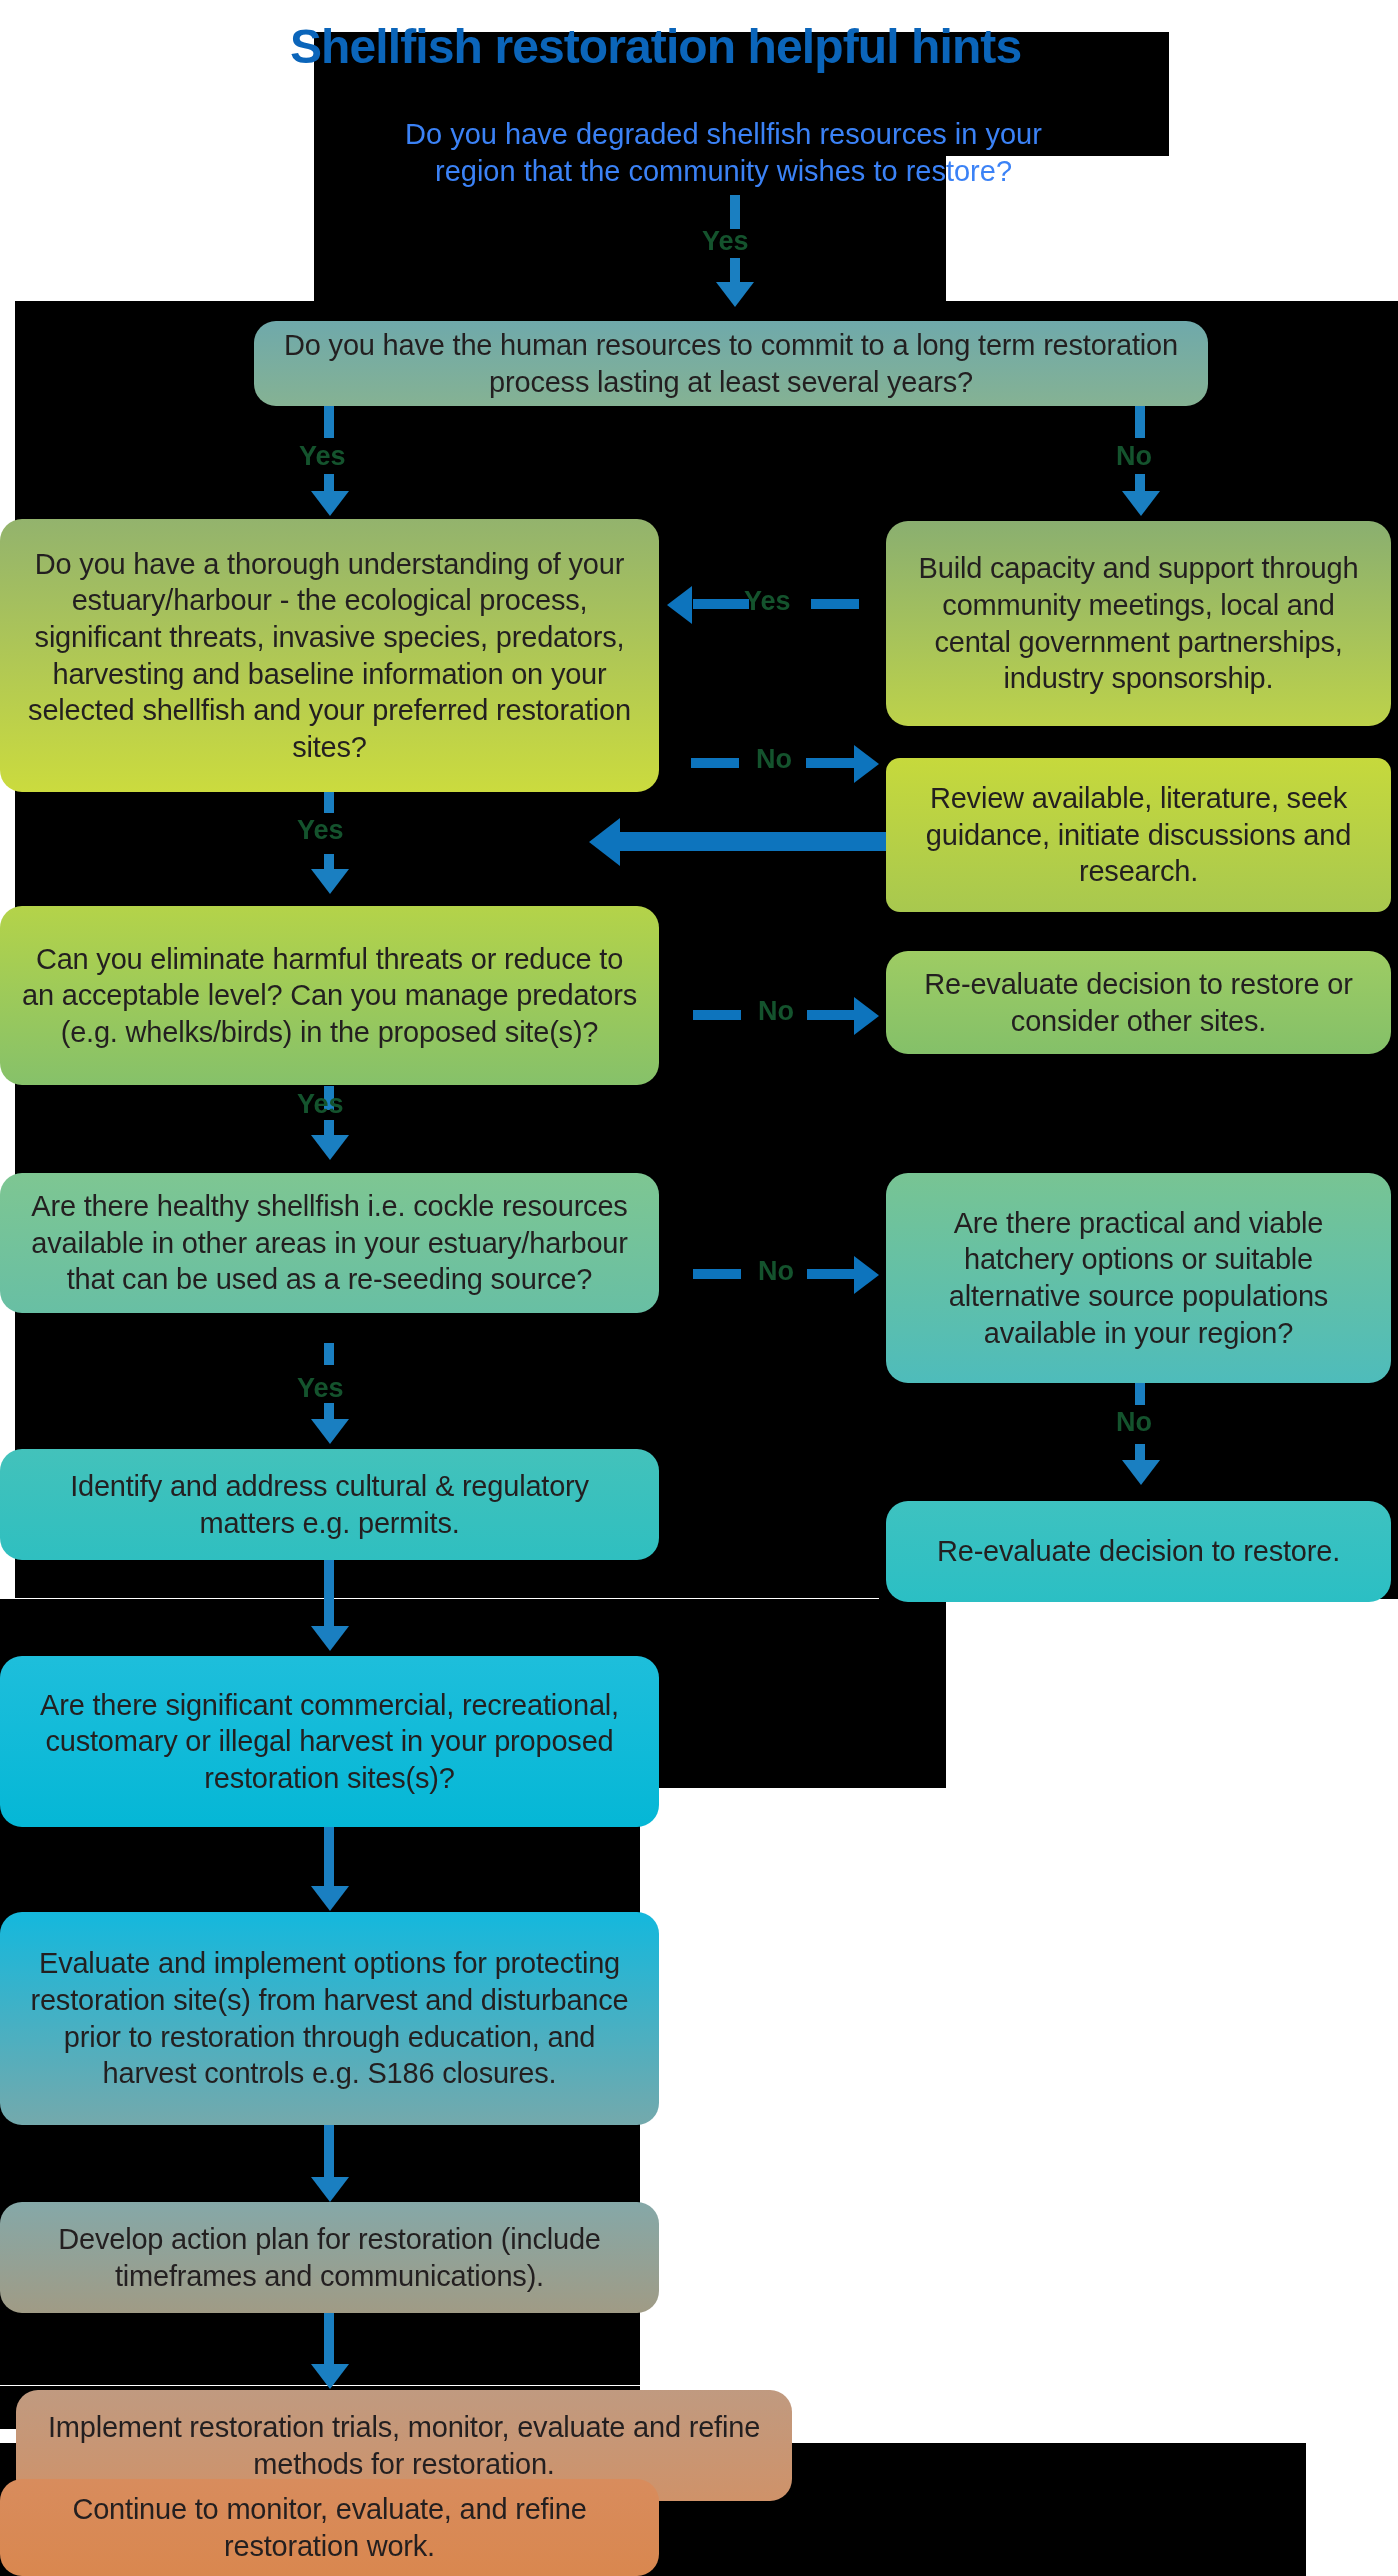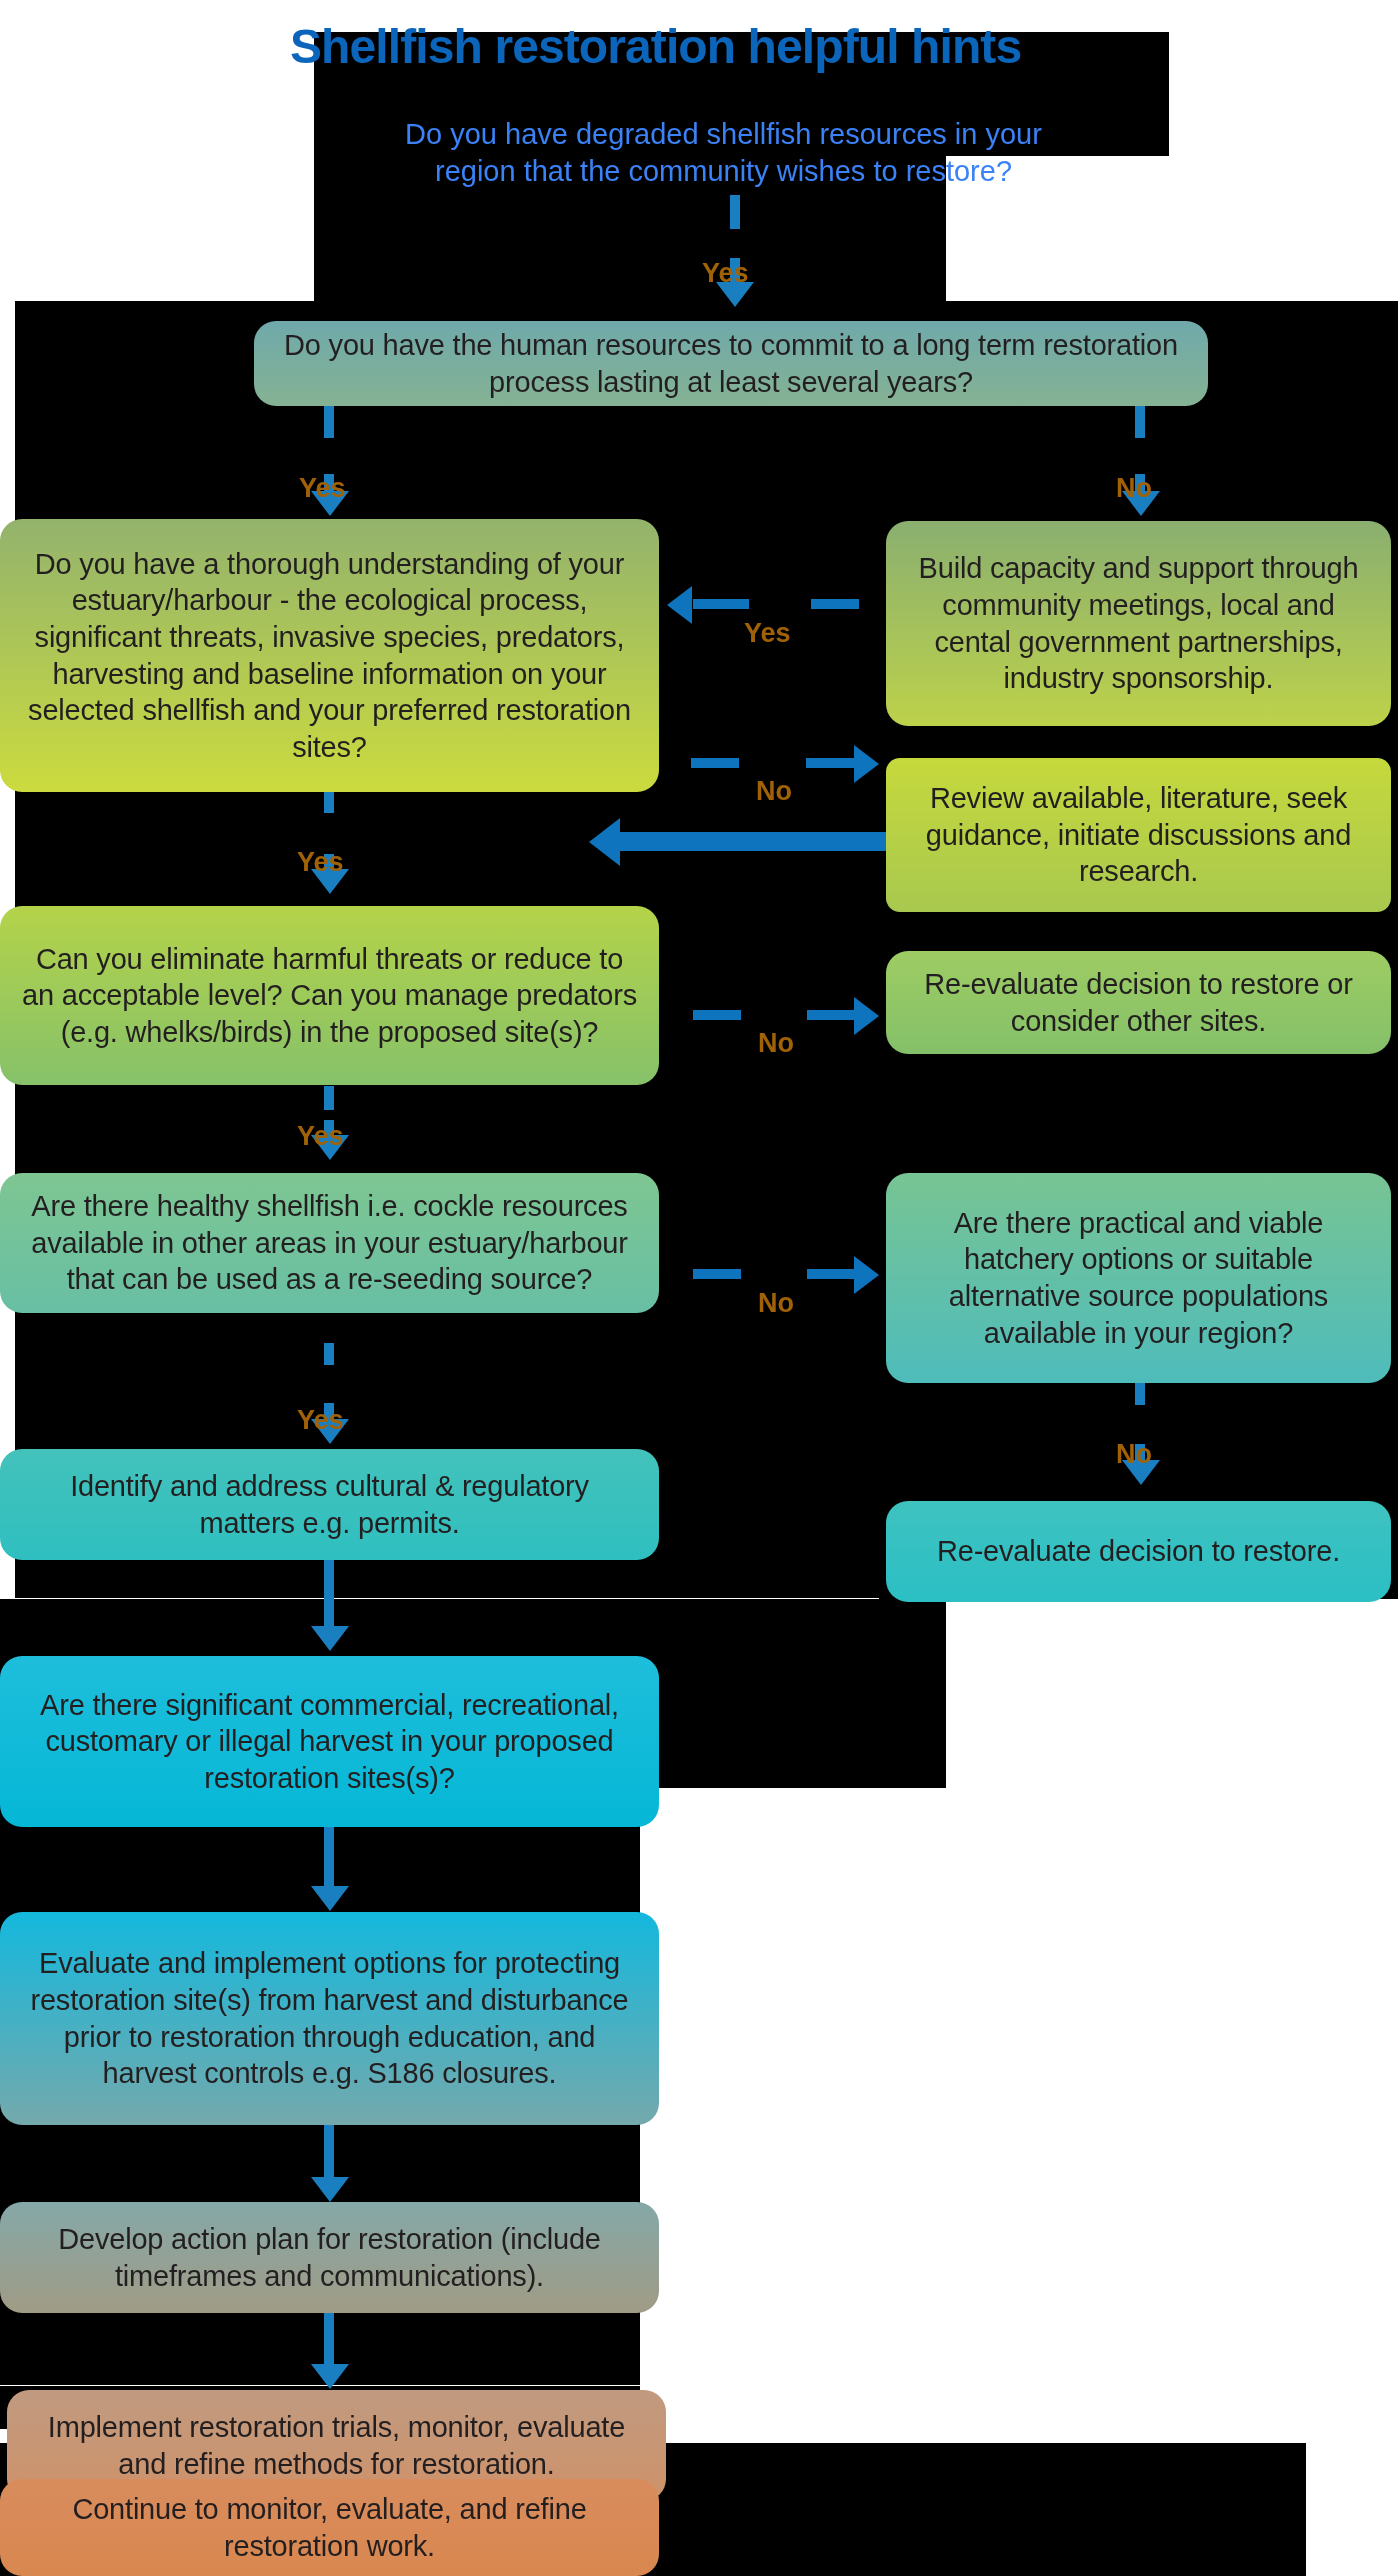--- a/index.html
+++ b/index.html
@@ -95,26 +95,25 @@
     z-index: 2;
     width: 0;
     height: 0;
     border-top: 19px solid transparent;
     border-bottom: 19px solid transparent;
     border-left: 25.6px solid #0d74bd;
   }
   .lbl {
     position: absolute;
     z-index: 4;
-    color: #a16207;
+    color: #14532d;
     font-weight: bold;
     font-size: 27px;
     font-family: "Liberation Sans", sans-serif;
     white-space: nowrap;
-    margin-top: 32px;
   }
   .dash {
     position: absolute;
     z-index: 2;
     background: #0d74bd;
     height: 10.2px;
     width: 48px;
   }
 </style>
 </head>
@@ -237,21 +236,21 @@
 
   <div class="vline" style="left:324px; top:2125px; height:56px;"></div>
   <div class="arrow-down" style="left:311px; top:2177px;"></div>
 
   <div class="box" style="left:0px; top:2202px; width:659px; height:111px;
               background:linear-gradient(180deg,#85a8a8 0%,#a09b85 100%);">Develop action plan for restoration (include timeframes and communications).</div>
 
   <div class="vline" style="left:324px; top:2313px; height:56px;"></div>
   <div class="arrow-down" style="left:311px; top:2364px;"></div>
 
-  <div class="box" style="left:7px; top:2390px; width:659px; height:111px;
+  <div class="box" style="left:16px; top:2390px; width:776px; height:111px;
               background:linear-gradient(180deg,#c09a80 0%,#cf9269 100%);">Implement restoration trials, monitor, evaluate and refine methods for restoration.</div>
 
   <div class="vline" style="left:324px; top:2501px; height:41px;"></div>
   <div class="arrow-down" style="left:311px; top:2450px;"></div>
 
   <div class="box" style="left:0px; top:2479px; width:659px; height:97px;
               background:linear-gradient(180deg,#d88c5d 0%,#d9874f 100%);">Continue to monitor, evaluate, and refine restoration work.</div>
 
 </div>
 

